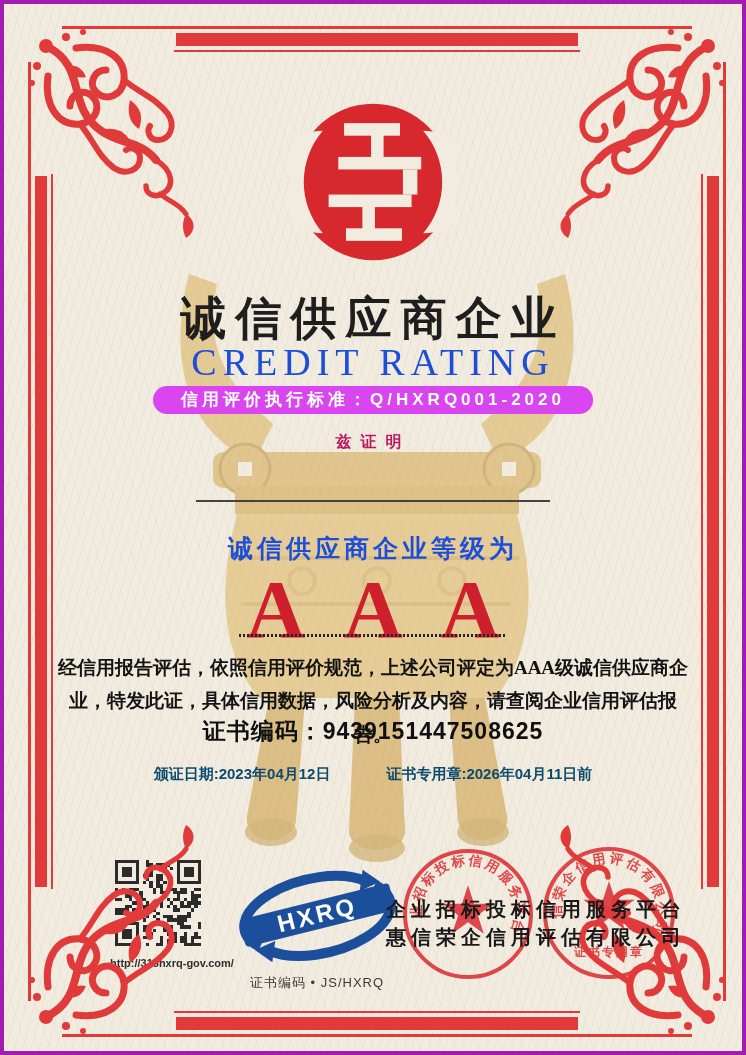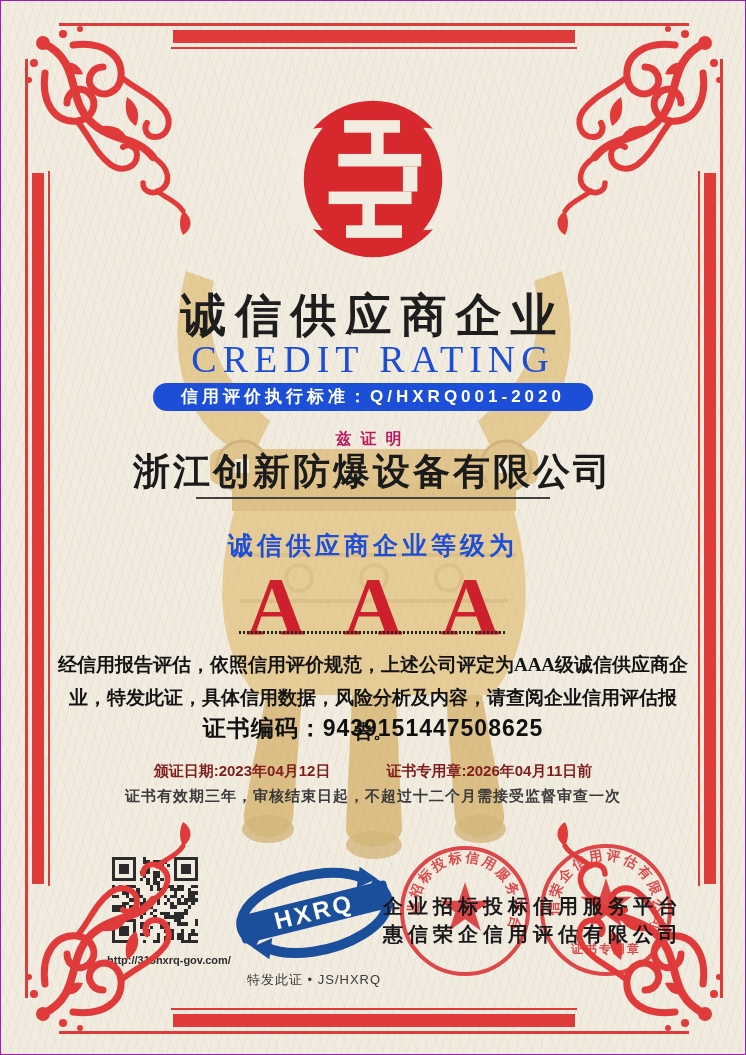--- a/index.html
+++ b/index.html
@@ -1,21 +1,21 @@
 <!DOCTYPE html>
 <html><head>
 <meta charset="utf-8">
 <style>
   html,body{margin:0;padding:0;background:#b8b8b8;}
   .cert{
     position:relative;
     width:746px;height:1055px;
     margin:0 auto;
     background:#f1ecdf;
-    border:1px solid #a21caf;
+    border:4px solid #a21caf;
     box-sizing:border-box;
     overflow:hidden;
     font-family:"Liberation Serif", serif;
   }
   .cert::before{
     content:"";position:absolute;inset:0;z-index:0;pointer-events:none;
     background-image:
       repeating-linear-gradient(105deg, rgba(170,155,120,.10) 0 1px, transparent 1px 8px),
       repeating-linear-gradient(72deg, rgba(170,155,120,.07) 0 1px, transparent 1px 11px);
   }
@@ -24,36 +24,36 @@
   .nowrap{white-space:nowrap;}
 
   #border-svg{position:absolute;inset:0;z-index:3;pointer-events:none;}
   #watermark{position:absolute;left:93px;top:252px;z-index:1;opacity:.5;}
 
   .logo{top:96px;z-index:2;}
   .title{top:284px;z-index:2;font-size:46px;font-weight:bold;letter-spacing:9px;color:#1e1e1e;}
   .subtitle{top:336px;z-index:2;font-size:38px;font-weight:normal;letter-spacing:6px;color:#1d4ed8;}
   .banner{
     top:382px;z-index:2;
-    background:#1d4ed8;color:#fff;
+    background:#d946ef;color:#fff;
     font-family:"Liberation Sans",sans-serif;font-weight:bold;
     font-size:17px;letter-spacing:4px;line-height:28px;height:28px;
     padding:0 28px;border-radius:14px;
   }
   .certify-label{top:428px;z-index:2;font-size:16px;font-weight:bold;letter-spacing:9px;color:#be185d;}
   .company{top:446px;z-index:2;font-size:37px;font-weight:bold;letter-spacing:3px;color:#1b1b1b;}
   .company-rule{top:496px;z-index:2;width:354px;height:2px;background:#424242;}
   .credit-code{top:502px;z-index:2;font-family:"Liberation Sans",sans-serif;font-size:15px;font-weight:bold;color:#3d3d3d;letter-spacing:1px;}
   .grade-label{top:528px;z-index:2;font-size:25px;font-weight:bold;letter-spacing:4px;color:#1d4ed8;}
   .grade{top:542px;z-index:2;font-size:82px;line-height:1;font-weight:bold;color:#ce1f2d;letter-spacing:38px;padding-left:38px;margin-top:23px;}
   .grade-dots{top:630px;z-index:2;width:268px;height:3px;
     background-image:repeating-linear-gradient(90deg,#242424 0 2px,transparent 2px 4px);}
   .statement{top:647px;z-index:2;width:644px;text-align:center;font-size:19px;font-weight:bold;line-height:1.75;color:#131313;}
   .certno{top:712px;z-index:2;font-family:"Liberation Sans",sans-serif;font-size:23px;font-weight:bold;color:#101010;letter-spacing:1px;}
-  .dates{top:761px;z-index:2;display:flex;gap:56px;font-family:"Liberation Sans",sans-serif;font-size:15px;font-weight:bold;color:#7f1d1d;align-items:flex-end;}
+  .dates{top:761px;z-index:2;display:flex;gap:56px;font-family:"Liberation Sans",sans-serif;font-size:15px;font-weight:bold;color:#0c4a6e;align-items:flex-end;}
   .validity{top:786px;z-index:2;font-family:"Liberation Sans",sans-serif;font-size:15px;font-weight:bold;color:#3b3b3b;letter-spacing:1px;}
 
   .qr-block{left:106px;top:856px;z-index:2;width:96px;text-align:center;}
   .qr-url{margin-top:7px;font-family:"Liberation Sans",sans-serif;font-size:11px;font-weight:bold;color:#2e2e2e;}
   .mark-block{left:230px;top:860px;z-index:2;width:166px;text-align:center;}
   .mark-caption{margin-top:2px;font-family:"Liberation Sans",sans-serif;font-size:13px;color:#3a3a3a;letter-spacing:1px;}
 
   .seal{z-index:2;}
   .seal-left{left:398px;top:844px;}
   .seal-right{left:538px;top:842px;}
@@ -148,33 +148,31 @@
       <rect x="-11" y="24" width="13" height="26"></rect>
       <rect x="-28" y="48" width="58" height="13"></rect>
     </g>
   </svg>
 
   <div class="abs cx nowrap title">诚信供应商企业</div>
   <div class="abs cx nowrap subtitle">CREDIT RATING</div>
   <div class="abs cx nowrap banner">信用评价执行标准：Q/HXRQ001-2020</div>
 
   <div class="abs cx nowrap certify-label">兹证明</div>
-  <div class="abs cx nowrap company">浙江创新防爆设备有限公司</div>
   <div class="abs cx company-rule"></div>
   <div class="abs cx nowrap grade-label">诚信供应商企业等级为</div>
   <div class="abs cx nowrap grade">AAA</div>
   <div class="abs cx grade-dots"></div>
   <div class="abs cx statement">经信用报告评估，依照信用评价规范，上述公司评定为AAA级诚信供应商企业，特发此证，具体信用数据，风险分析及内容，请查阅企业信用评估报告。</div>
   <div class="abs cx nowrap certno">证书编码：9439151447508625</div>
 
   <div class="abs cx nowrap dates">
     <span>颁证日期:2023年04月12日</span>
     <span>证书专用章:2026年04月11日前</span>
   </div>
-  <div class="abs cx nowrap validity">证书有效期三年，审核结束日起，不超过十二个月需接受监督审查一次</div>
 
   <div class="abs qr-block">
     <svg id="qr" width="86" height="86" viewBox="0 0 25 25" shape-rendering="crispEdges" style="background:#f1ecdf">
         <rect x="0" y="0" width="1" height="1" fill="#2b2b2b"></rect>
         <rect x="1" y="0" width="1" height="1" fill="#2b2b2b"></rect>
         <rect x="2" y="0" width="1" height="1" fill="#2b2b2b"></rect>
         <rect x="3" y="0" width="1" height="1" fill="#2b2b2b"></rect>
         <rect x="4" y="0" width="1" height="1" fill="#2b2b2b"></rect>
         <rect x="5" y="0" width="1" height="1" fill="#2b2b2b"></rect>
         <rect x="6" y="0" width="1" height="1" fill="#2b2b2b"></rect>
@@ -466,21 +464,21 @@
     <svg width="166" height="104" viewBox="0 0 166 104">
       <g transform="rotate(-14 83 50)">
         <path d="M 20,68 A 66 33 0 0 1 138,30" fill="none" stroke="#1b4f9c" stroke-width="10"></path>
         <path d="M 146,36 A 66 33 0 0 1 28,74" fill="none" stroke="#1b4f9c" stroke-width="10"></path>
         <path d="M 138,18 L 152,34 L 130,38 Z" fill="#1b4f9c"></path>
         <path d="M 28,86 L 14,70 L 36,66 Z" fill="#1b4f9c"></path>
         <rect x="6" y="37" width="154" height="28" rx="4" fill="#1b4f9c"></rect>
         <text x="83" y="59" text-anchor="middle" font-family="Liberation Sans, sans-serif" font-size="24" font-weight="bold" letter-spacing="3" fill="#ffffff">HXRQ</text>
       </g>
     </svg>
-    <div class="mark-caption nowrap">特发此证 • JS/HXRQ</div>
+    <div class="mark-caption nowrap">证书编码 • JS/HXRQ</div>
   </div>
 
   <svg class="abs seal seal-left" width="132" height="132" viewBox="0 0 132 132" opacity="0.92">
     <defs>
       <path id="ringL" d="M 66,64 m -47,0 a 47,47 0 1,1 94,0 a 47,47 0 1,1 -94,0" fill="none"></path>
     </defs>
     <circle cx="66" cy="66" r="63" fill="none" stroke="#dd3a3e" stroke-width="4"></circle>
     <text text-anchor="middle" font-size="13.5" letter-spacing="2.5" fill="#dd3a3e" font-weight="bold">
       <textPath href="#ringL" startOffset="25%">企业招标投标信用服务平台</textPath>
     </text>

